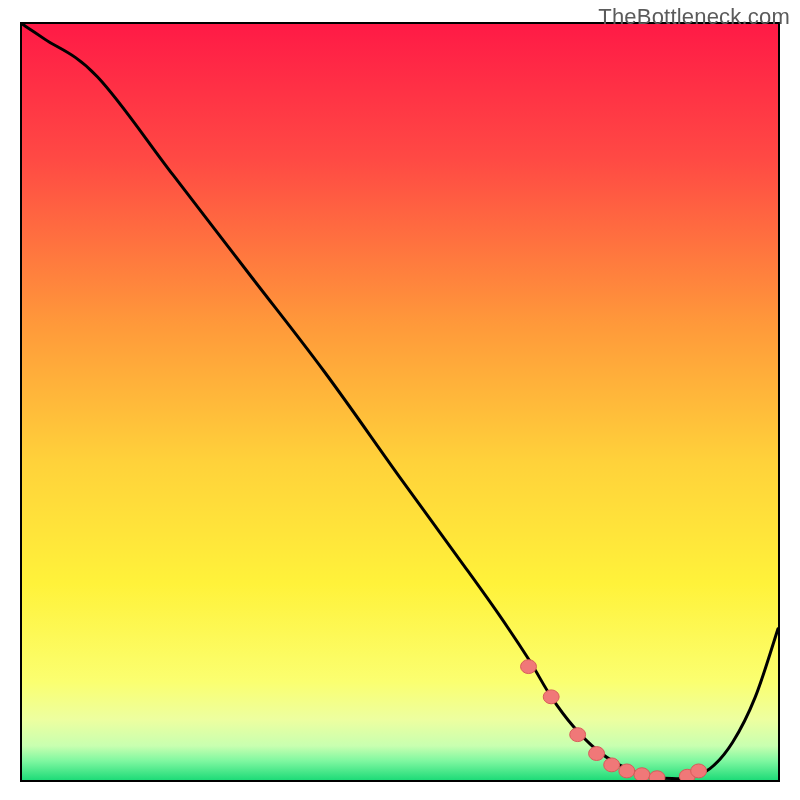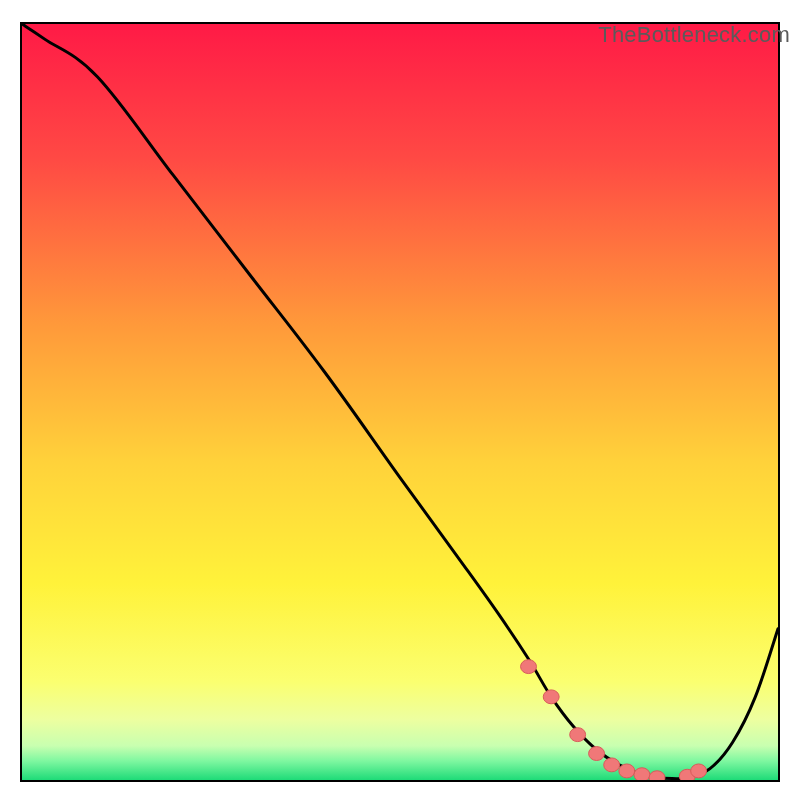--- a/index.html
+++ b/index.html
@@ -18,21 +18,20 @@
   }
   .watermark {
     position: absolute;
     top: 4px;
     right: 10px;
     font-size: 22px;
     font-weight: 400;
     color: #5b5b5b;
     letter-spacing: 0.2px;
     z-index: 10;
-    margin-top: 18px;
   }
   .plot {
     position: absolute;
     left: 20px;
     top: 22px;
     width: 760px;
     height: 760px;
     box-sizing: border-box;
     border: 2.5px solid #000000;
     overflow: hidden;

